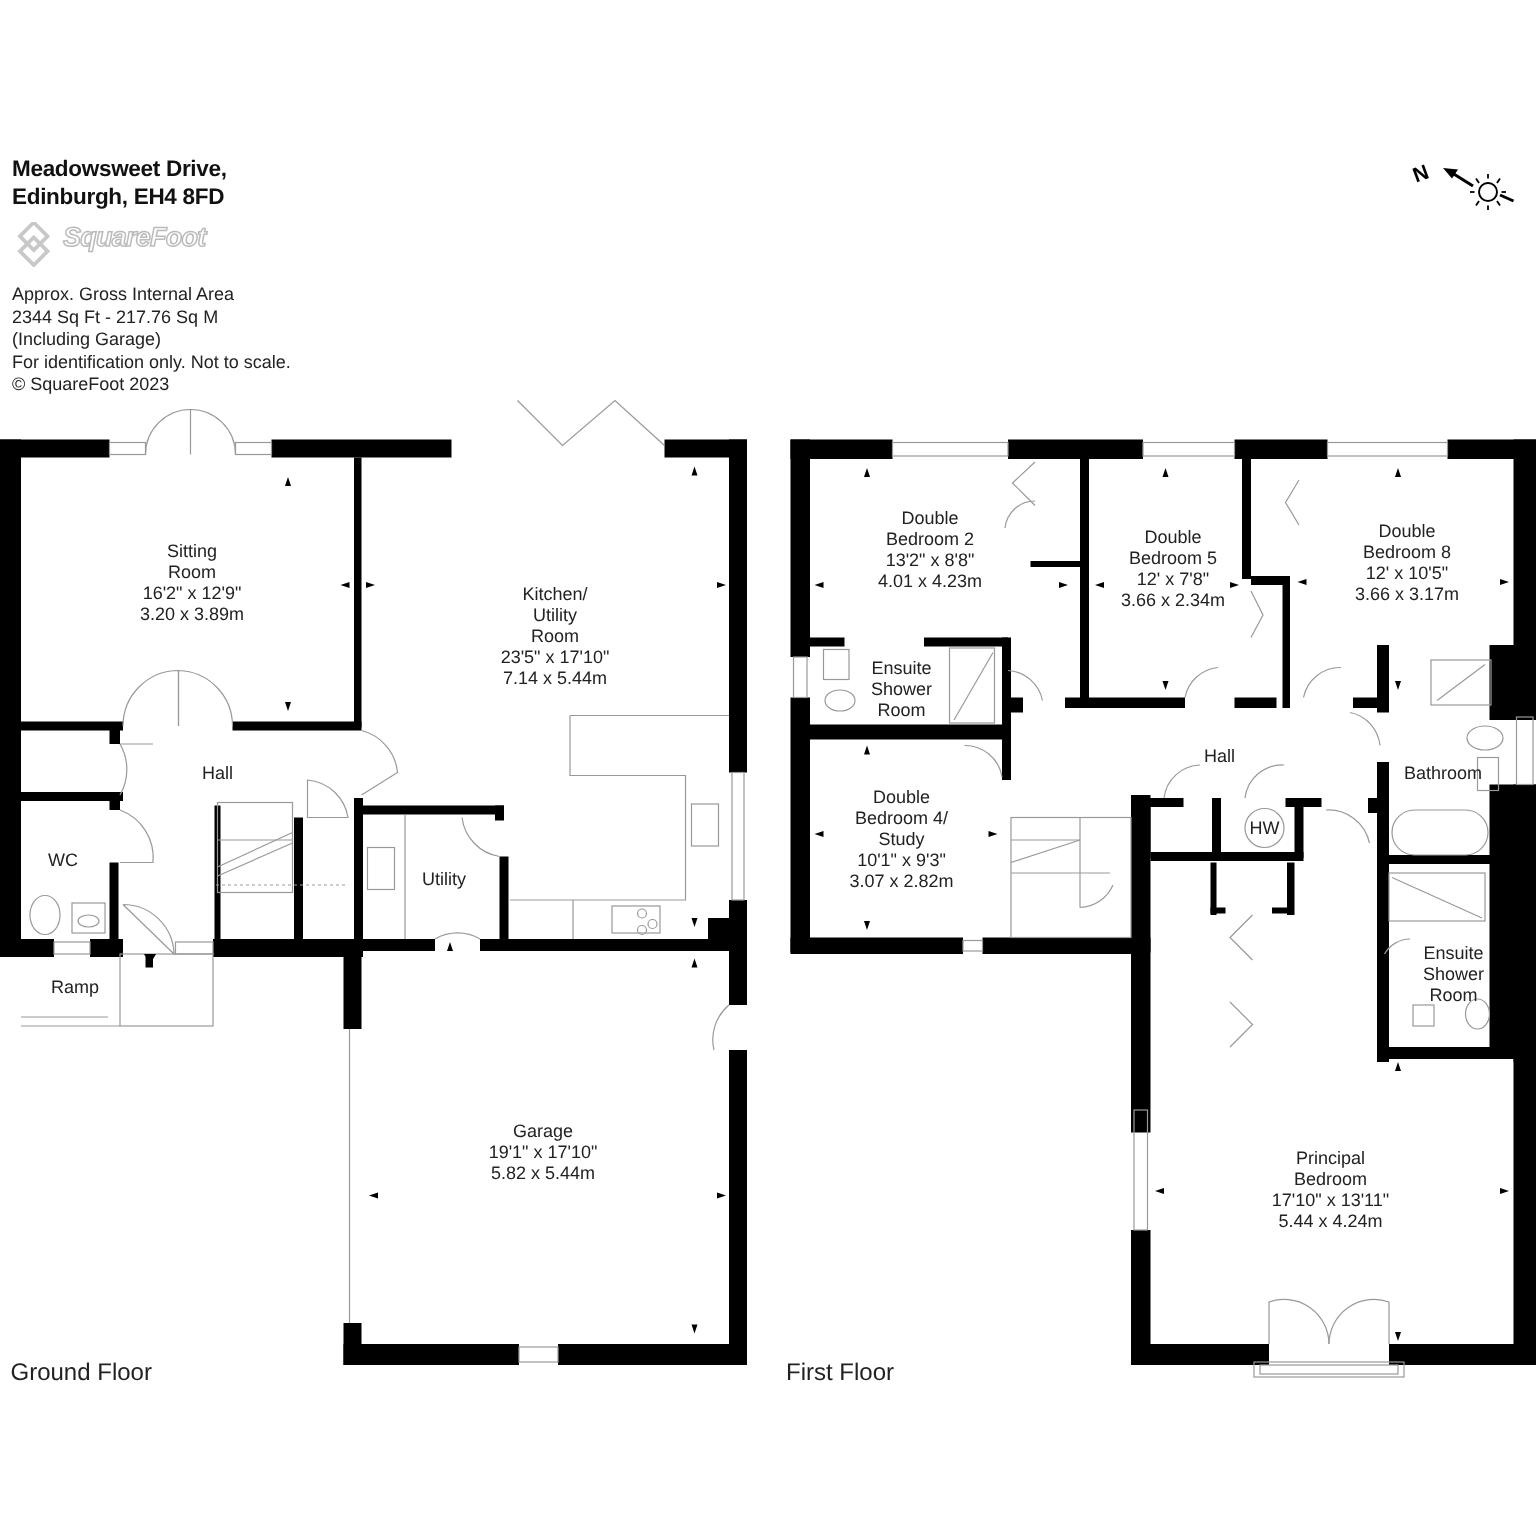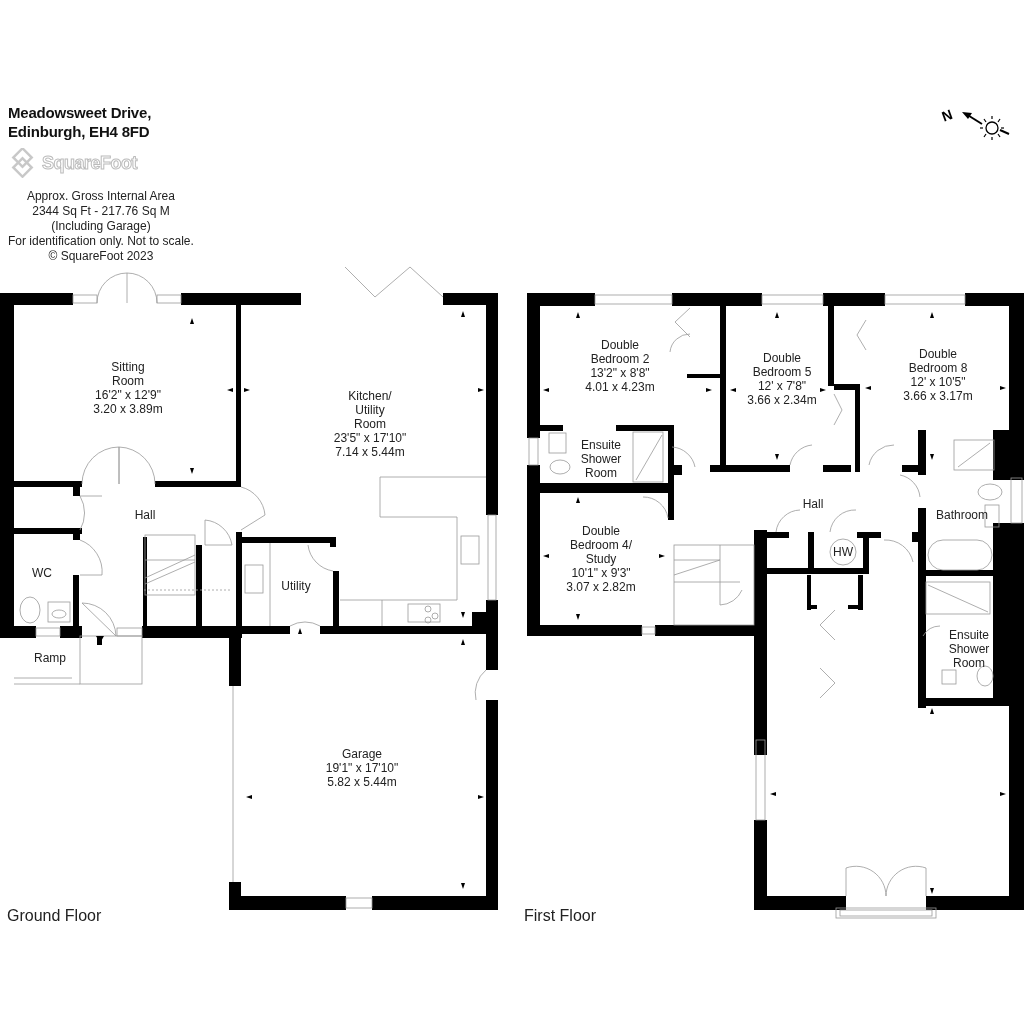--- a/index.html
+++ b/index.html
@@ -1,21 +1,21 @@
 <!DOCTYPE html>
 <html><head>
 <meta charset="utf-8">
 <style>
   html,body{margin:0;padding:0;background:#fff;}
   body{width:1024px;height:1024px;position:relative;overflow:hidden;font-family:"Liberation Sans",sans-serif;color:#111;}
   .hdr-title{position:absolute;left:8px;top:103px;font-size:15px;font-weight:bold;line-height:19px;letter-spacing:-0.2px;}
-  .logo{position:absolute;left:8px;top:148px;display:flex;align-items:center;gap:4px;}
+  .logo{position:absolute;left:8px;top:148px;display:flex;gap:4px;font-style:italic;}
   .logo-text{font-size:18px;color:#fff;-webkit-text-stroke:1px #bbb;font-weight:bold;letter-spacing:-0.5px;}
   .info{position:absolute;left:8px;top:189px;font-size:12px;line-height:15px;color:#222;}
-  .info div{white-space:nowrap;text-align:center;}
+  .info div{white-space:nowrap;}
   .compass{position:absolute;left:940px;top:100px;width:70px;height:50px;}
   .plan{position:absolute;left:0;top:0;width:1024px;height:1024px;}
   .w{position:absolute;background:#000;}
   .lbl{position:absolute;text-align:center;font-size:12px;line-height:14px;color:#222;transform:translateX(-50%);white-space:nowrap;}
   .floor-lbl{position:absolute;font-size:16px;color:#222;}
   svg.details{position:absolute;left:0;top:0;}
 </style>
 </head>
 <body>
 
@@ -347,14 +347,20 @@
     <div>3.07 x 2.82m</div>
   </div>
   <div class="lbl" style="left:813px;top:497px;">Hall</div>
   <div class="lbl" style="left:843px;top:545px;">HW</div>
   <div class="lbl" style="left:962px;top:508px;">Bathroom</div>
   <div class="lbl" style="left:969px;top:628px;">
     <div>Ensuite</div>
     <div>Shower</div>
     <div>Room</div>
   </div>
+  <div class="lbl" style="left:887px;top:765px;">
+    <div>Principal</div>
+    <div>Bedroom</div>
+    <div>17'10" x 13'11"</div>
+    <div>5.44 x 4.24m</div>
+  </div>
   <div class="floor-lbl" style="left:524px;top:907px;">First Floor</div>
 </div>
 
 </body></html>

